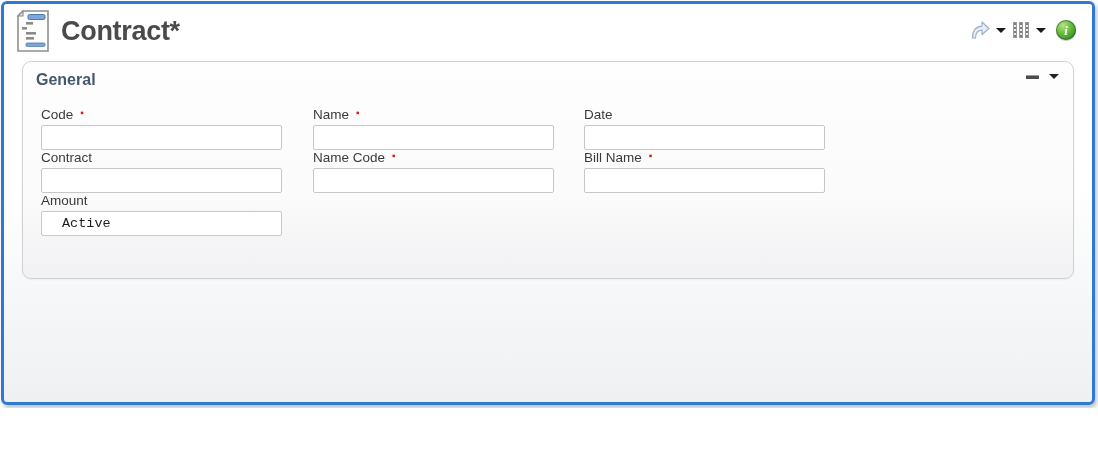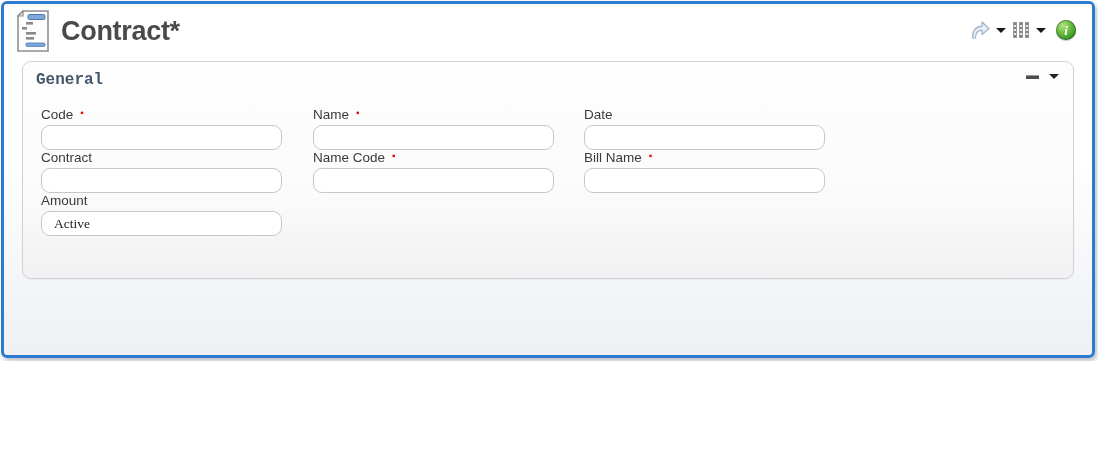--- a/index.html
+++ b/index.html
@@ -1,17 +1,17 @@
 <!DOCTYPE html>
 <html><head>
 <meta charset="utf-8">
 <style>
   * { margin:0; padding:0; box-sizing:border-box; }
   html,body { background:#fff; font-family:"Liberation Sans", sans-serif; }
-  .stage { position:relative; width:1098px; height:361px; background:#fff; overflow:hidden; }
+  .stage { position:relative; width:1098px; height:408px; background:#fff; overflow:hidden; }
   .app {
     position:absolute; inset:1px 3px 3px 1px;
     border:3px solid #2e79d2; border-radius:6px;
     background:linear-gradient(180deg, #ffffff 0%, #ffffff 45%, #f7f8f9 70%, #eef0f1 100%);
     box-shadow:2px 3px 4px rgba(110,120,130,.45);
     overflow:hidden;
   }
   
   .header { position:relative; height:54px; background:#ffffff; }
   .doc-icon { position:absolute; left:10px; top:6px; width:38px; height:42px; }
@@ -36,37 +36,37 @@
     color:#ffffff; font-family:"Liberation Serif", serif; font-style:italic; font-weight:bold;
     font-size:13px; line-height:19px; text-align:center; border:none; cursor:pointer; margin-left:3px;
   }
   
   .panel {
     position:absolute; left:18px; right:18px; top:57px; height:218px;
     border:1px solid #d2d2d4; border-radius:9px;
     background:linear-gradient(180deg, #fefefe 0%, #fbfbfc 60%, #f1f1f3 100%);
     box-shadow:0 1px 2px rgba(0,0,0,.05);
   }
-  .panel-header { position:relative; height:38px;font-family:Liberation Mono, monospace; }
+  .panel-header { position:relative; height:38px; }
   .panel-title { position:absolute; left:13px; top:9px; font-size:16px; font-weight:bold; color:#44576b; }
   .panel-controls { position:absolute; right:14px; top:12px; display:flex; align-items:center; gap:10px; }
   .minus-btn { width:13px; height:4px; background:#4c4c4c; border:none; border-top:1px solid #9a9a9a; cursor:pointer; padding:0; }
   .panel-caret-btn { background:none; border:none; padding:0; cursor:pointer; display:flex; }
   .panel-caret-btn .caret { border-left-width:5px; border-right-width:5px; border-top-width:5px; border-top-color:#222; }
   .form-grid {
     display:grid; grid-template-columns:272px 271px 272px;
     padding:7px 18px 0 18px; 
   }
   .field { width:241px; }
   .label-row { height:18px; font-size:13.5px; color:#3a3a3a; }
   .req { color:#e01212; font-size:10px; vertical-align:3px; margin-left:7px; }
   .input {
-    width:241px; height:25px; border:1px solid #c7c7c9; border-radius:9px;
-    background:#ffffff; font-family:Liberation Serif, serif;
-    font-size:13.5px; color:#1d1d1d; padding:0 12px; outline:none;
+    width:241px; height:25px; border:1px solid #c7c7c9; border-radius:2px;
+    background:#ffffff; font-family:Liberation Mono, monospace;
+    font-size:13.5px; color:#1d1d1d; padding:0 20px; outline:none;
   }
 </style>
 </head>
 <body>
 
 <div class="stage">
   <div class="app">
 
     <div class="header">
       <svg class="doc-icon" viewBox="0 0 38 42">

